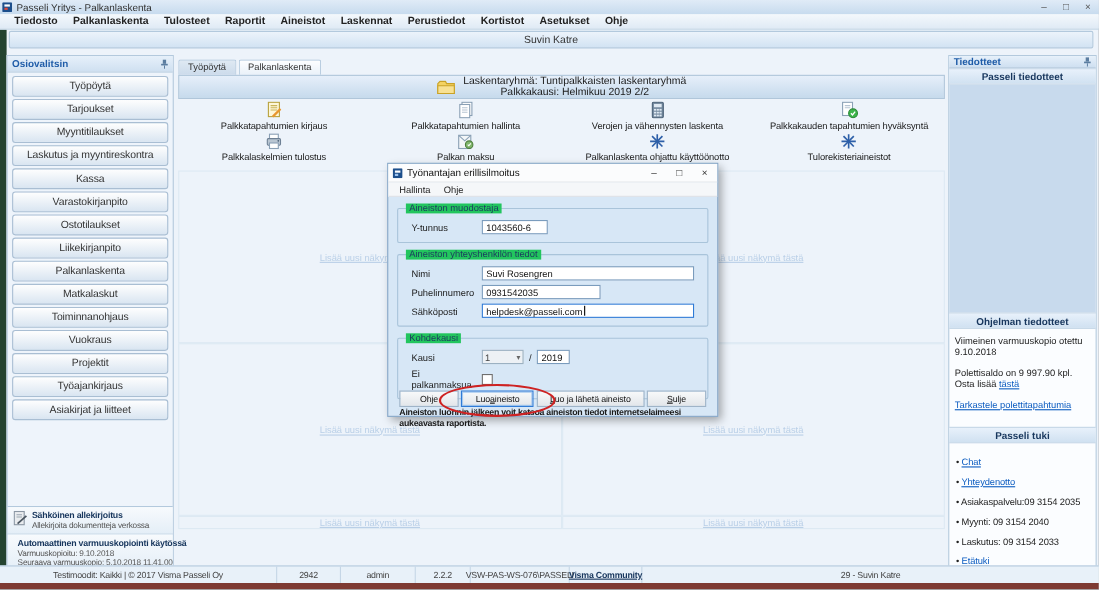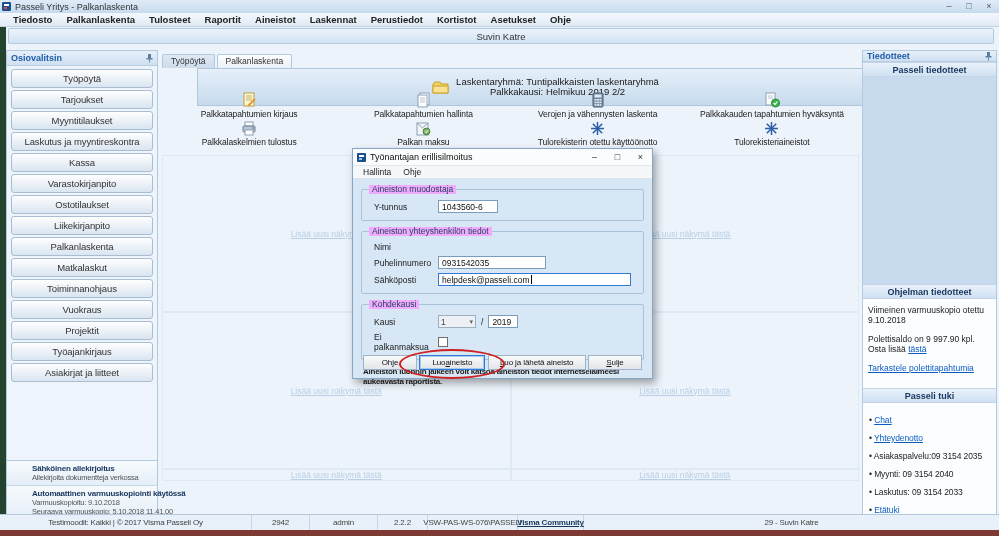--- a/index.html
+++ b/index.html
@@ -36,34 +36,34 @@
   .leftpanel { position:absolute; left:6px; top:50px; width:152px; bottom:16px;
                background:#eef4fb; border:1px solid #b3c9dd; display:flex; flex-direction:column; }
   .panel-head { height:15px; background:linear-gradient(#e6f0fa,#cfe0f1); border-bottom:1px solid #b9cde0;
                 display:flex; align-items:center; padding:0 4px; font-size:9px; font-weight:bold; color:#1f5ca8; }
   .panel-head .pin { margin-left:auto; }
   .side-list { padding:3px 4px 0; }
   .side-item { height:19px; margin-bottom:2px; border:1px solid #a9bed3; border-radius:3px;
                background:linear-gradient(#fefefe,#d9e5f1); display:flex; align-items:center; justify-content:center;
                font-size:9.5px; color:#333; letter-spacing:-0.1px; cursor:default; }
   .side-tiles { margin-top:auto; border-top:1px solid #b3c9dd; }
-  .tile { display:flex; gap:4px; padding:3px 21px; border-bottom:1px solid #c6d7e6;
+  .tile { display:flex; gap:4px; padding:3px 5px; border-bottom:1px solid #c6d7e6;
           background:linear-gradient(#f7fafd,#e4eef7); align-items:flex-start; }
   .tile:last-child { border-bottom:none; }
   .tile .t-title { font-size:8px; font-weight:bold; color:#17365d; white-space:nowrap; letter-spacing:-0.2px; }
   .tile .t-sub { font-size:7.5px; color:#555; white-space:nowrap; letter-spacing:-0.2px; }
 
   
   .tabs { position:absolute; left:162px; top:54px; height:14px; display:flex; gap:2px; }
   .tab { padding:0 8px; font-size:8.5px; line-height:13px; border:1px solid #b3c9dd; border-bottom:none;
          border-radius:2px 2px 0 0; background:linear-gradient(#dfe9f3,#ccdbeb); color:#333; cursor:default; }
   .tab.active { background:linear-gradient(#fdfeff,#e9f1f9); }
-  .groupband { position:absolute; left:162px; top:68px; width:697px; height:38px;
+  .groupband { position:absolute; left:162px; top:68px; width:697px; height:22px;
                border:1px solid #b0c6da; background:linear-gradient(#e6effa,#c6daec);
-               display:flex; align-items:center; justify-content:center; gap:7px;margin-left:35px; }
+               display:flex; align-items:center; justify-content:center; gap:7px; }
   .groupband .lines { text-align:center; font-size:9.5px; color:#1a1a1a; line-height:10px; }
   .shortcuts { position:absolute; left:162px; width:697px; display:grid; grid-template-columns:repeat(4,1fr); }
   .shortcuts.r1 { top:92px; } .shortcuts.r2 { top:121px; }
   .sc-cell { display:flex; flex-direction:column; align-items:center; gap:1px; cursor:default; }
   .sc-cell .lbl { font-size:8.5px; color:#1a1a1a; letter-spacing:-0.1px; }
   .ghostgrid { position:absolute; left:162px; top:155px; width:697px; height:326px;
                display:grid; grid-template-columns:repeat(2,1fr); grid-template-rows:1fr 1fr; }
   .gcell { border:1px solid #dde9f3; display:flex; align-items:center; justify-content:center; }
   .ghostlink { font-size:8.5px; color:#b9cfe7; text-decoration:underline; cursor:default; }
 
@@ -93,21 +93,21 @@
   .dialog { position:absolute; left:352px; top:148px; width:301px; height:231px;
             background:#d7e7f6; border:1px solid #86a6c6; box-shadow:3px 4px 8px rgba(0,0,0,.35); }
   .dlg-titlebar { height:17px; background:#fbfcfd; border-bottom:1px solid #e3e6ea;
                   display:flex; align-items:center; font-size:9px; color:#111; }
   .dlg-titlebar .appicon { width:9px; height:9px; margin:0 4px; }
   .dlg-controls { margin-left:auto; display:flex; }
   .dlg-controls span { width:23px; text-align:center; font-size:9px; color:#333; line-height:17px; cursor:default; }
   .dlg-menubar { height:13px; background:#f5f7f9; border-bottom:1px solid #dde2e7; display:flex; padding-left:4px; }
   .dlg-menubar span { font-size:8.5px; color:#222; padding:0 6px; line-height:13px; cursor:default; }
   .grp { position:relative; margin:10px 8px 0; border:1px solid #a9c4da; border-radius:2px; padding:7px 2px 3px; }
-  .grp .legend { position:absolute; top:-5px; left:7px; background:#f0abfc; padding:0 3px;
+  .grp .legend { position:absolute; top:-5px; left:7px; background:#22c55e; padding:0 3px;
                  font-size:8.5px; color:#1c3a5e; line-height:9px; }
   .frow { display:flex; align-items:center; margin:3px 10px 4px; }
   .frow label { width:64px; font-size:8.5px; color:#1a1a1a; flex:none; }
   .txt { height:13px; border:1px solid #7a9cbd; background:#fff; font-size:8.5px; padding:0 3px;
          font-family:"Liberation Sans", sans-serif; color:#111; }
   .txt.w60 { width:60px; } .txt.w196 { width:196px; } .txt.w108 { width:108px; } .txt.w30 { width:30px; }
   .inputlike { height:13px; width:196px; border:1px solid #2f7bd6; background:#fff; font-size:8.5px;
                padding:0 3px; display:flex; align-items:center; color:#111; }
   .caret { display:inline-block; width:1px; height:9px; background:#000; margin-left:1px; }
   .selectlike { height:13px; width:38px; border:1px solid #9cb1c2; background:#edf1f5; font-size:8.5px;
@@ -310,21 +310,21 @@
     </div>
     <div class="sc-cell">
       <svg width="15" height="15" viewBox="0 0 15 15">
           <g stroke="#2d5fa8" stroke-width="1.5">
             <line x1="7.5" y1="1" x2="7.5" y2="14"></line>
             <line x1="1" y1="7.5" x2="14" y2="7.5"></line>
             <line x1="2.8" y1="2.8" x2="12.2" y2="12.2"></line>
             <line x1="12.2" y1="2.8" x2="2.8" y2="12.2"></line>
           </g>
         </svg>
-      <span class="lbl">Tulorekisterin otettu käyttöönotto</span>
+      <span class="lbl">Palkanlaskenta ohjattu käyttöönotto</span>
     </div>
     <div class="sc-cell">
       <svg width="15" height="15" viewBox="0 0 15 15">
           <g stroke="#2d5fa8" stroke-width="1.5">
             <line x1="7.5" y1="1" x2="7.5" y2="14"></line>
             <line x1="1" y1="7.5" x2="14" y2="7.5"></line>
             <line x1="2.8" y1="2.8" x2="12.2" y2="12.2"></line>
             <line x1="12.2" y1="2.8" x2="2.8" y2="12.2"></line>
           </g>
         </svg>
@@ -418,20 +418,21 @@
       <div class="frow">
         <label>Y-tunnus</label>
         <input class="txt w60" value="1043560-6" style="">
       </div>
     </div>
 
     <div class="grp">
       <span class="legend">Aineiston yhteyshenkilön tiedot</span>
       <div class="frow">
         <label>Nimi</label>
+        <input class="txt w196" value="Suvi Rosengren" style="">
       </div>
       <div class="frow">
         <label>Puhelinnumero</label>
         <input class="txt w108" value="0931542035" style="">
       </div>
       <div class="frow">
         <label>Sähköposti</label>
         <div class="inputlike">
             <span>helpdesk@passeli.com</span>
             <span class="caret"></span>

